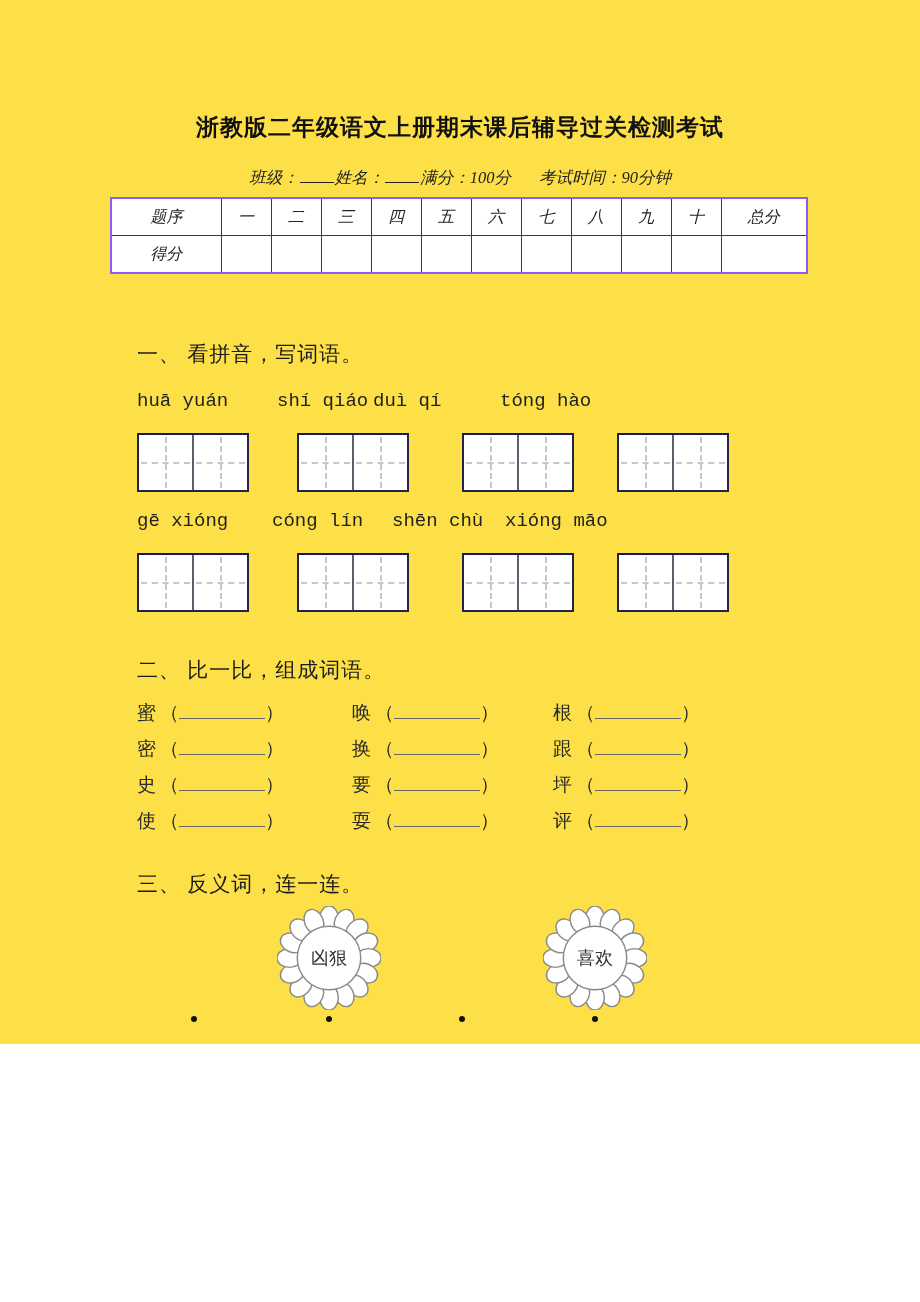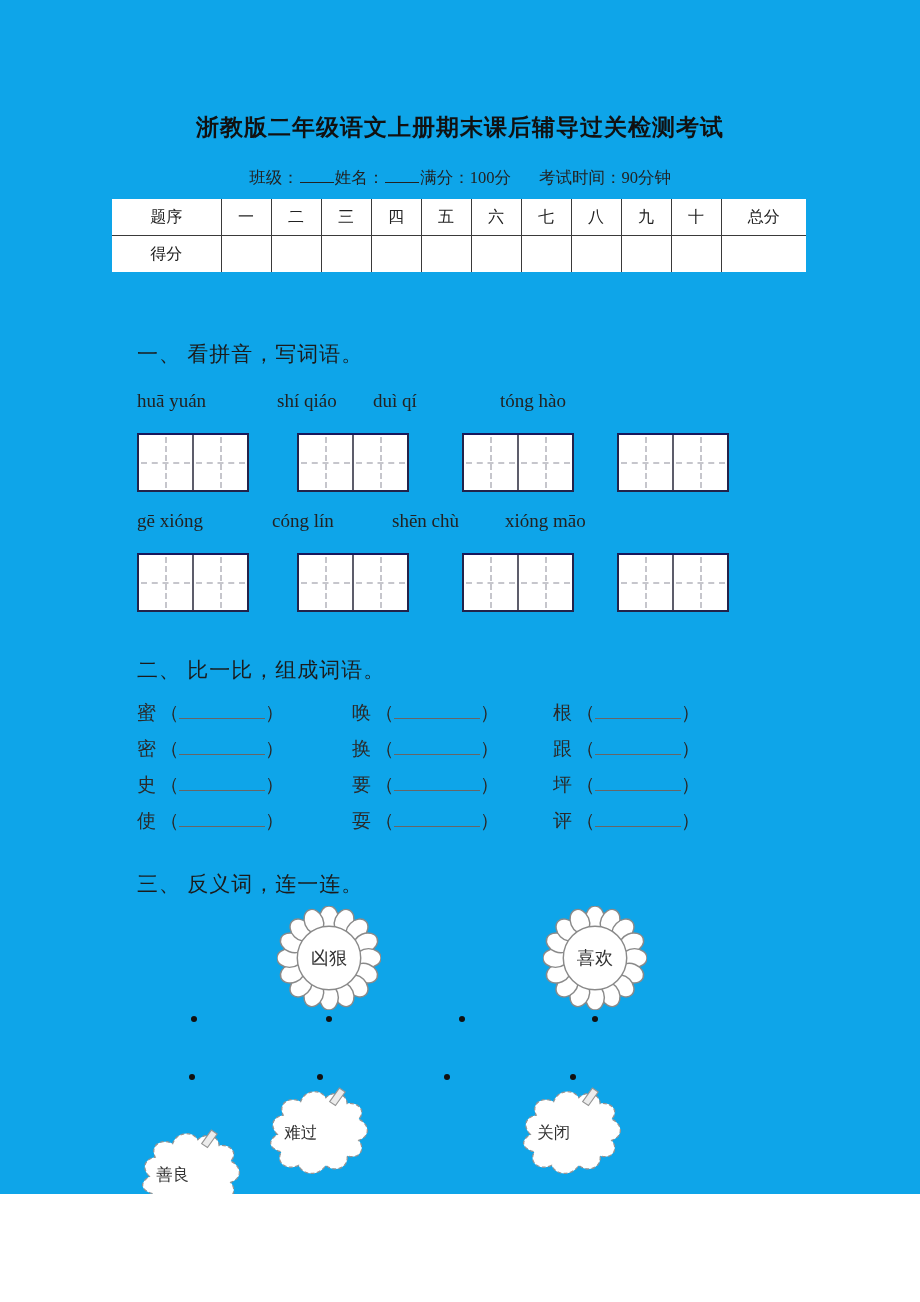--- a/index.html
+++ b/index.html
@@ -1,45 +1,45 @@
 <!DOCTYPE html>
 <html><head>
 <meta charset="utf-8">
 <style>
   html,body{margin:0;padding:0;background:#fff;}
   .page{
-    position:relative;width:920px;height:1194px;background:#0ea5e9;overflow:hidden;
+    position:relative;width:920px;height:1044px;background:#fde047;overflow:hidden;
     font-family:"Liberation Serif",serif;color:#1c1c1c;
   }
   .title{
     position:absolute;top:112px;left:0;width:100%;text-align:center;
     font-size:23px;font-weight:700;letter-spacing:1px;
     font-family:"Liberation Sans",sans-serif;color:#111;
   }
   .info-line{
     position:absolute;top:167px;left:0;width:100%;text-align:center;
-    font-size:16.5px;color:#222;
+    font-size:16.5px;color:#222;font-style:italic;
   }
   .blank{display:inline-block;width:34px;height:15px;border-bottom:1.5px solid #222;margin:0 1px;}
   .info-gap{display:inline-block;width:28px;}
   
   .score-table{
     position:absolute;left:110px;top:197px;width:696px;border-collapse:collapse;
     table-layout:fixed;
   }
   .score-table td{
     border:1.5px solid #3a3a3a;height:36px;text-align:center;vertical-align:middle;
     font-size:16px;color:#222;background:#fff;padding:0;
   }
-  .score-table{border:2px solid #0ea5e9;}
+  .score-table{border:2px solid #8b5cf6;font-style:italic;}
   .sec-heading{
     position:absolute;left:137px;font-size:21px;color:#1b1b1b;letter-spacing:1px;
   }
   .pinyin{
-    position:absolute;font-family:Liberation Serif, serif;
+    position:absolute;font-family:Liberation Mono, monospace;
     font-size:19px;color:#222;white-space:nowrap;
   }
   
   .tzg{position:absolute;display:flex;border:2px solid #23234a;border-top-color:#17175c;background:#fff;}
   .tzg-cell{width:53px;height:55px;position:relative;background:#fff;}
   .tzg-cell + .tzg-cell{border-left:2px solid #5d5d6b;}
   .tzg-cell::before{
     content:"";position:absolute;top:2px;bottom:2px;left:50%;margin-left:-1px;
     border-left:2px dashed #c6c6cc;
   }

